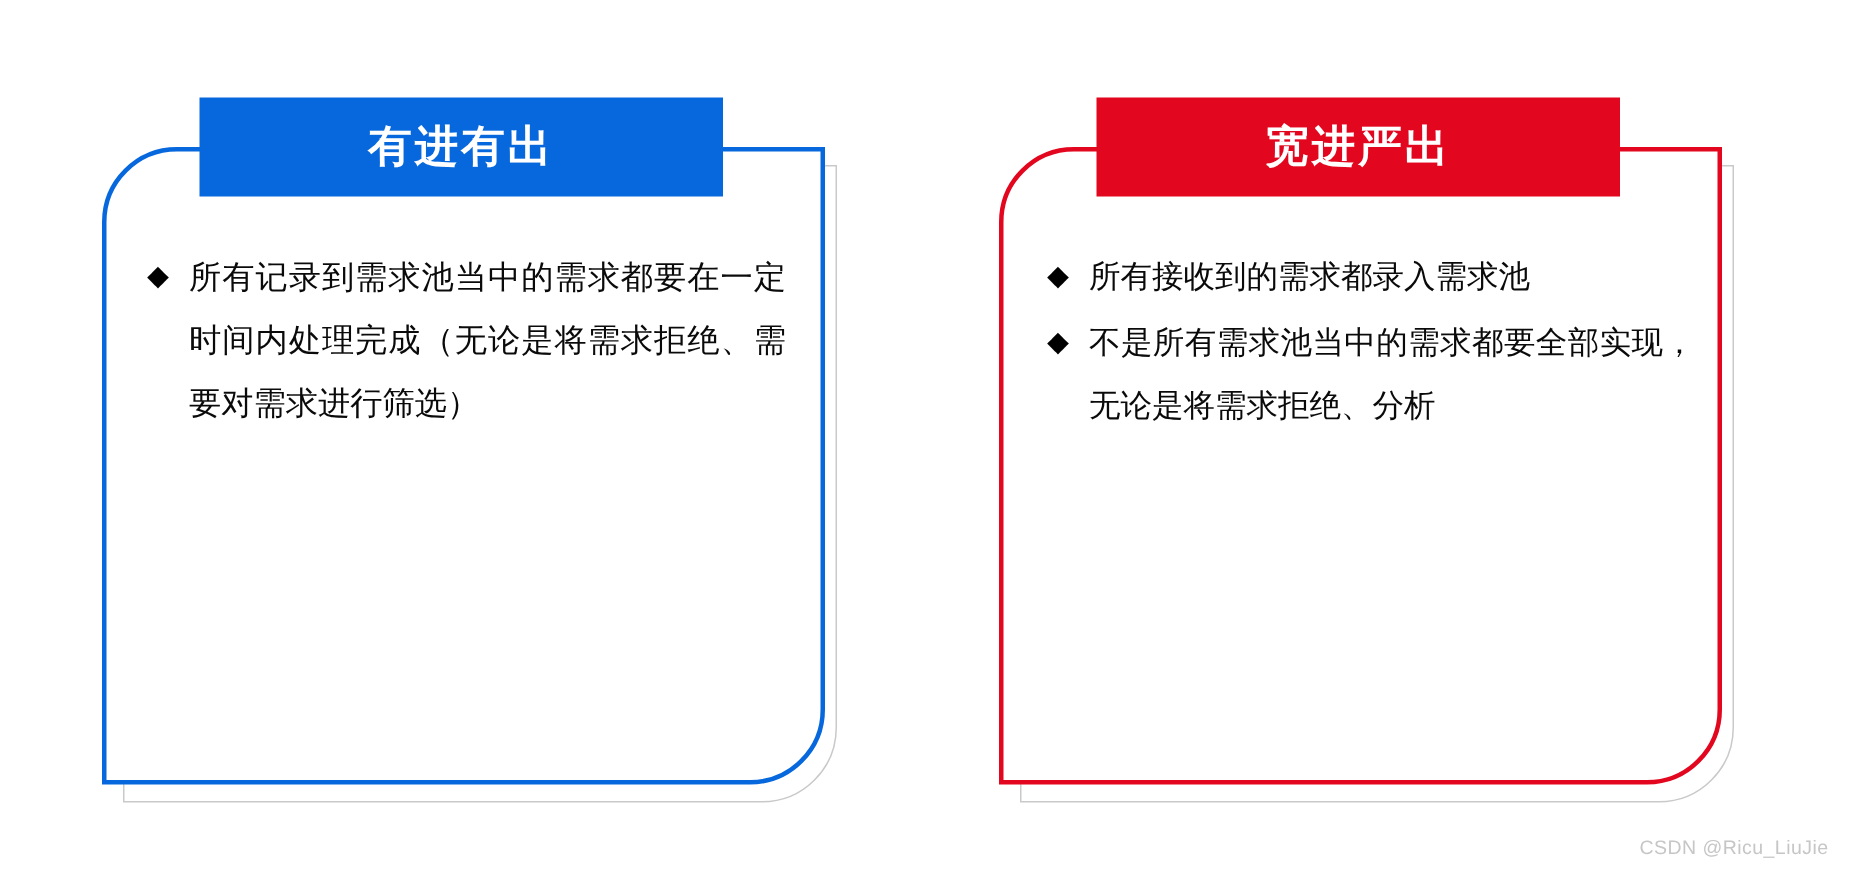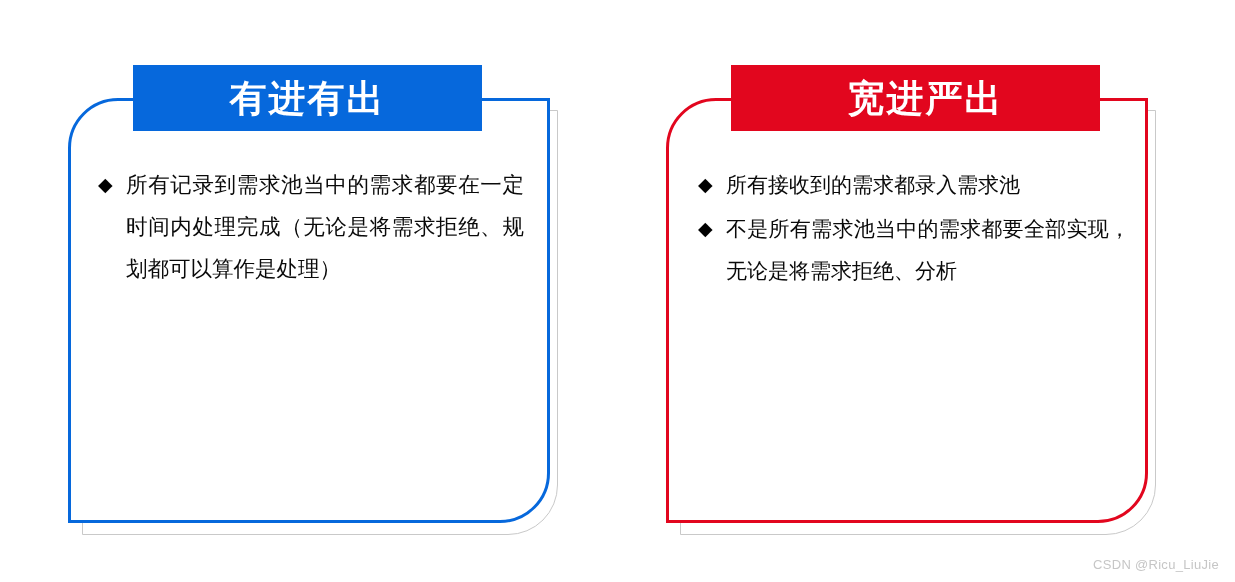--- a/index.html
+++ b/index.html
@@ -69,25 +69,24 @@
     width: 349px;
     height: 66px;
     background: #0668dc;
     display: flex;
     align-items: center;
     justify-content: center;
     z-index: 5;
   }
   .card-group.right .card-header {
     background: #e2061e;
-    padding-left: 20px;
   }
   .card-title {
     color: #ffffff;
-    font-size: 37px;
+    font-size: 29px;
     font-weight: bold;
     letter-spacing: 2px;
     line-height: 1;
     white-space: nowrap;
     font-family: "Liberation Sans", "DejaVu Sans", sans-serif;
   }
 
   
   .card-body {
     position: absolute;
@@ -154,21 +153,21 @@
 
     <div class="main-card"></div>
 
     <div class="card-header">
       <span class="card-title">有进有出</span>
     </div>
 
     <div class="card-body">
       <div class="bullet-item">
         <span class="bullet-marker">◆</span>
-        <span class="bullet-text">所有记录到需求池当中的需求都要在一定时间内处理完成（无论是将需求拒绝、规划都可以算作是处理）</span>
+        <span class="bullet-text">所有记录到需求池当中的需求都要在一定时间内处理完成（无论是将需求拒绝、需要对需求进行筛选）</span>
       </div>
     </div>
 
   </div>
 
   <div class="card-group right">
 
     <div class="shadow-card"></div>
 
     <div class="main-card"></div>

